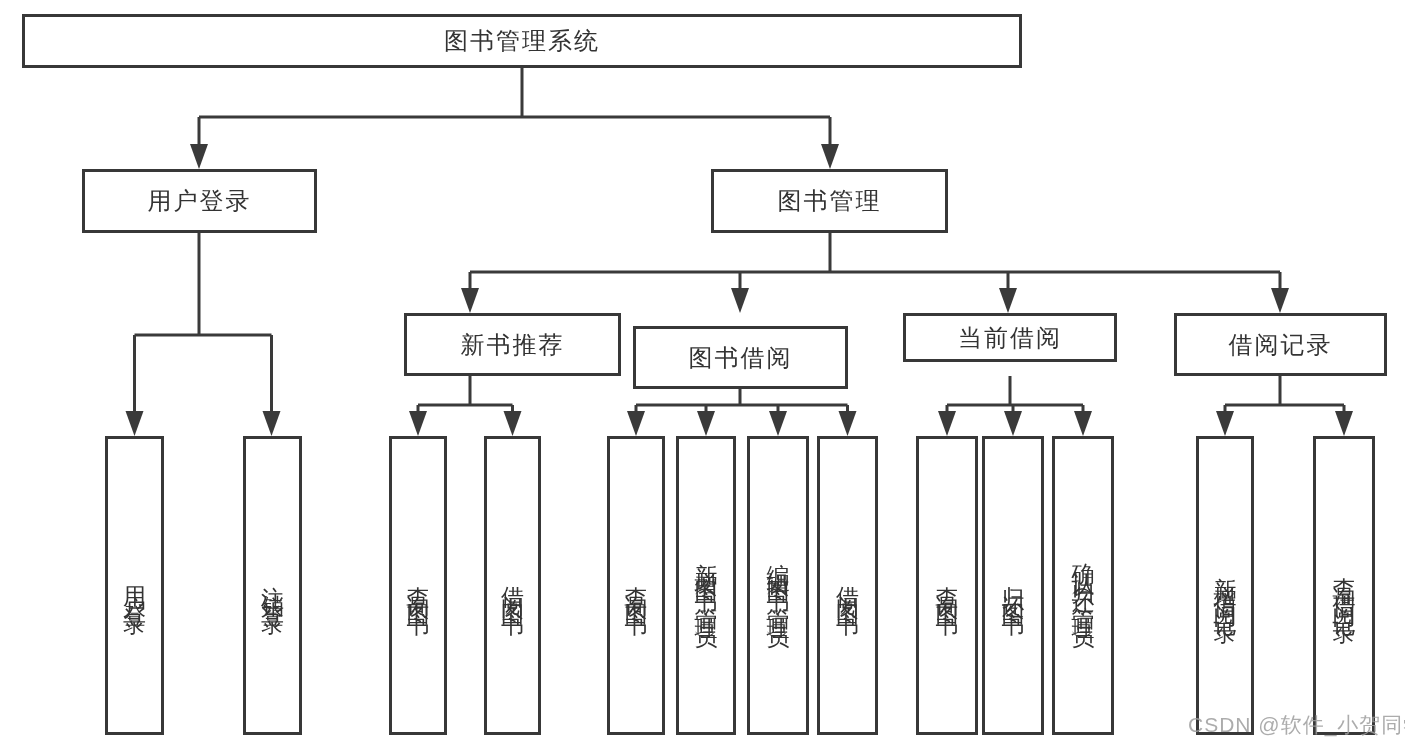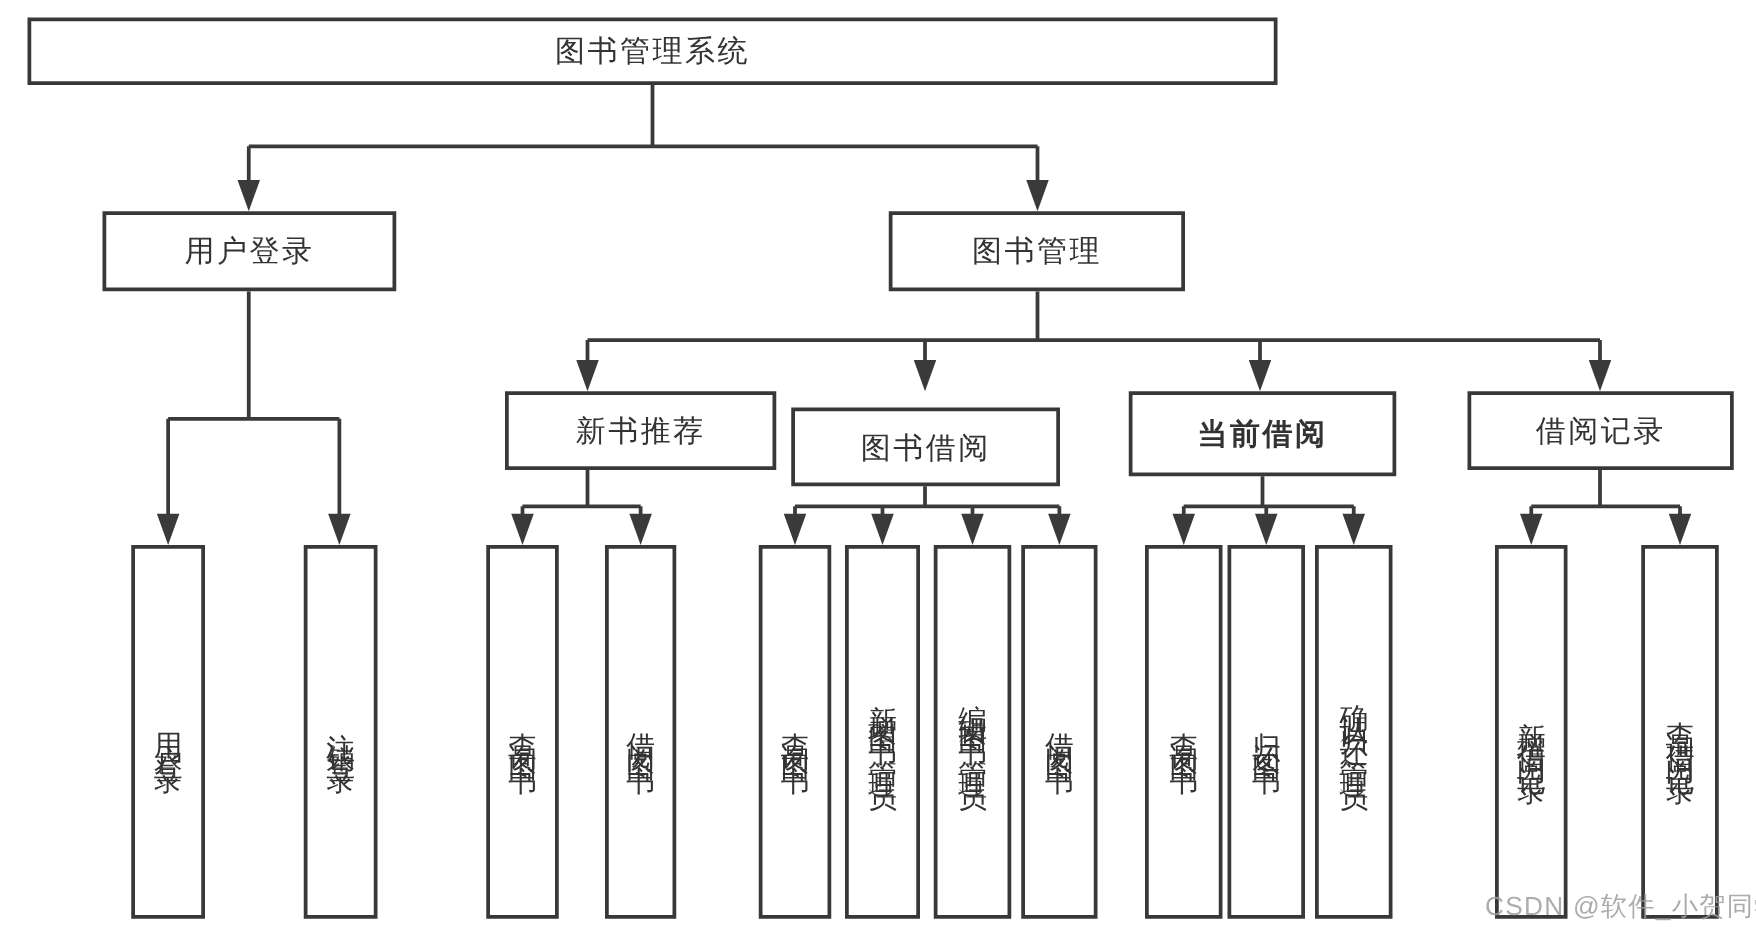--- a/index.html
+++ b/index.html
@@ -100,21 +100,21 @@
     </g>
   </svg>
 
   <div class="node" style="left:22px; top:14px; width:1000px; height:54px;">图书管理系统</div>
 
   <div class="node" style="left:82px; top:169px; width:235px; height:64px;">用户登录</div>
   <div class="node" style="left:711px; top:169px; width:237px; height:64px;">图书管理</div>
 
   <div class="node" style="left:362px; top:313px; width:217px; height:63px;margin-left:42px;">新书推荐</div>
   <div class="node" style="left:633px; top:313px; width:215px; height:63px;margin-top:13px;">图书借阅</div>
-  <div class="node" style="left:903px; top:313px; width:214px; height:68px;font-weight:bold;">当前借阅</div>
+  <div class="node" style="left:903px; top:313px; width:214px; height:49px;">当前借阅</div>
   <div class="node" style="left:1174px; top:313px; width:213px; height:63px;">借阅记录</div>
 
   <div class="node leaf" style="left:105px; top:436px; width:59px; height:299px;">用户登录</div>
   <div class="node leaf" style="left:243px; top:436px; width:59px; height:299px;">注销登录</div>
 
   <div class="node leaf" style="left:389px; top:436px; width:58px; height:299px;">查询图书</div>
   <div class="node leaf" style="left:484px; top:436px; width:57px; height:299px;">借阅图书</div>
 
   <div class="node leaf" style="left:607px; top:436px; width:58px; height:299px;">查询图书</div>
   <div class="node leaf" style="left:676px; top:436px; width:60px; height:299px;">新增图书（管理员）</div>

